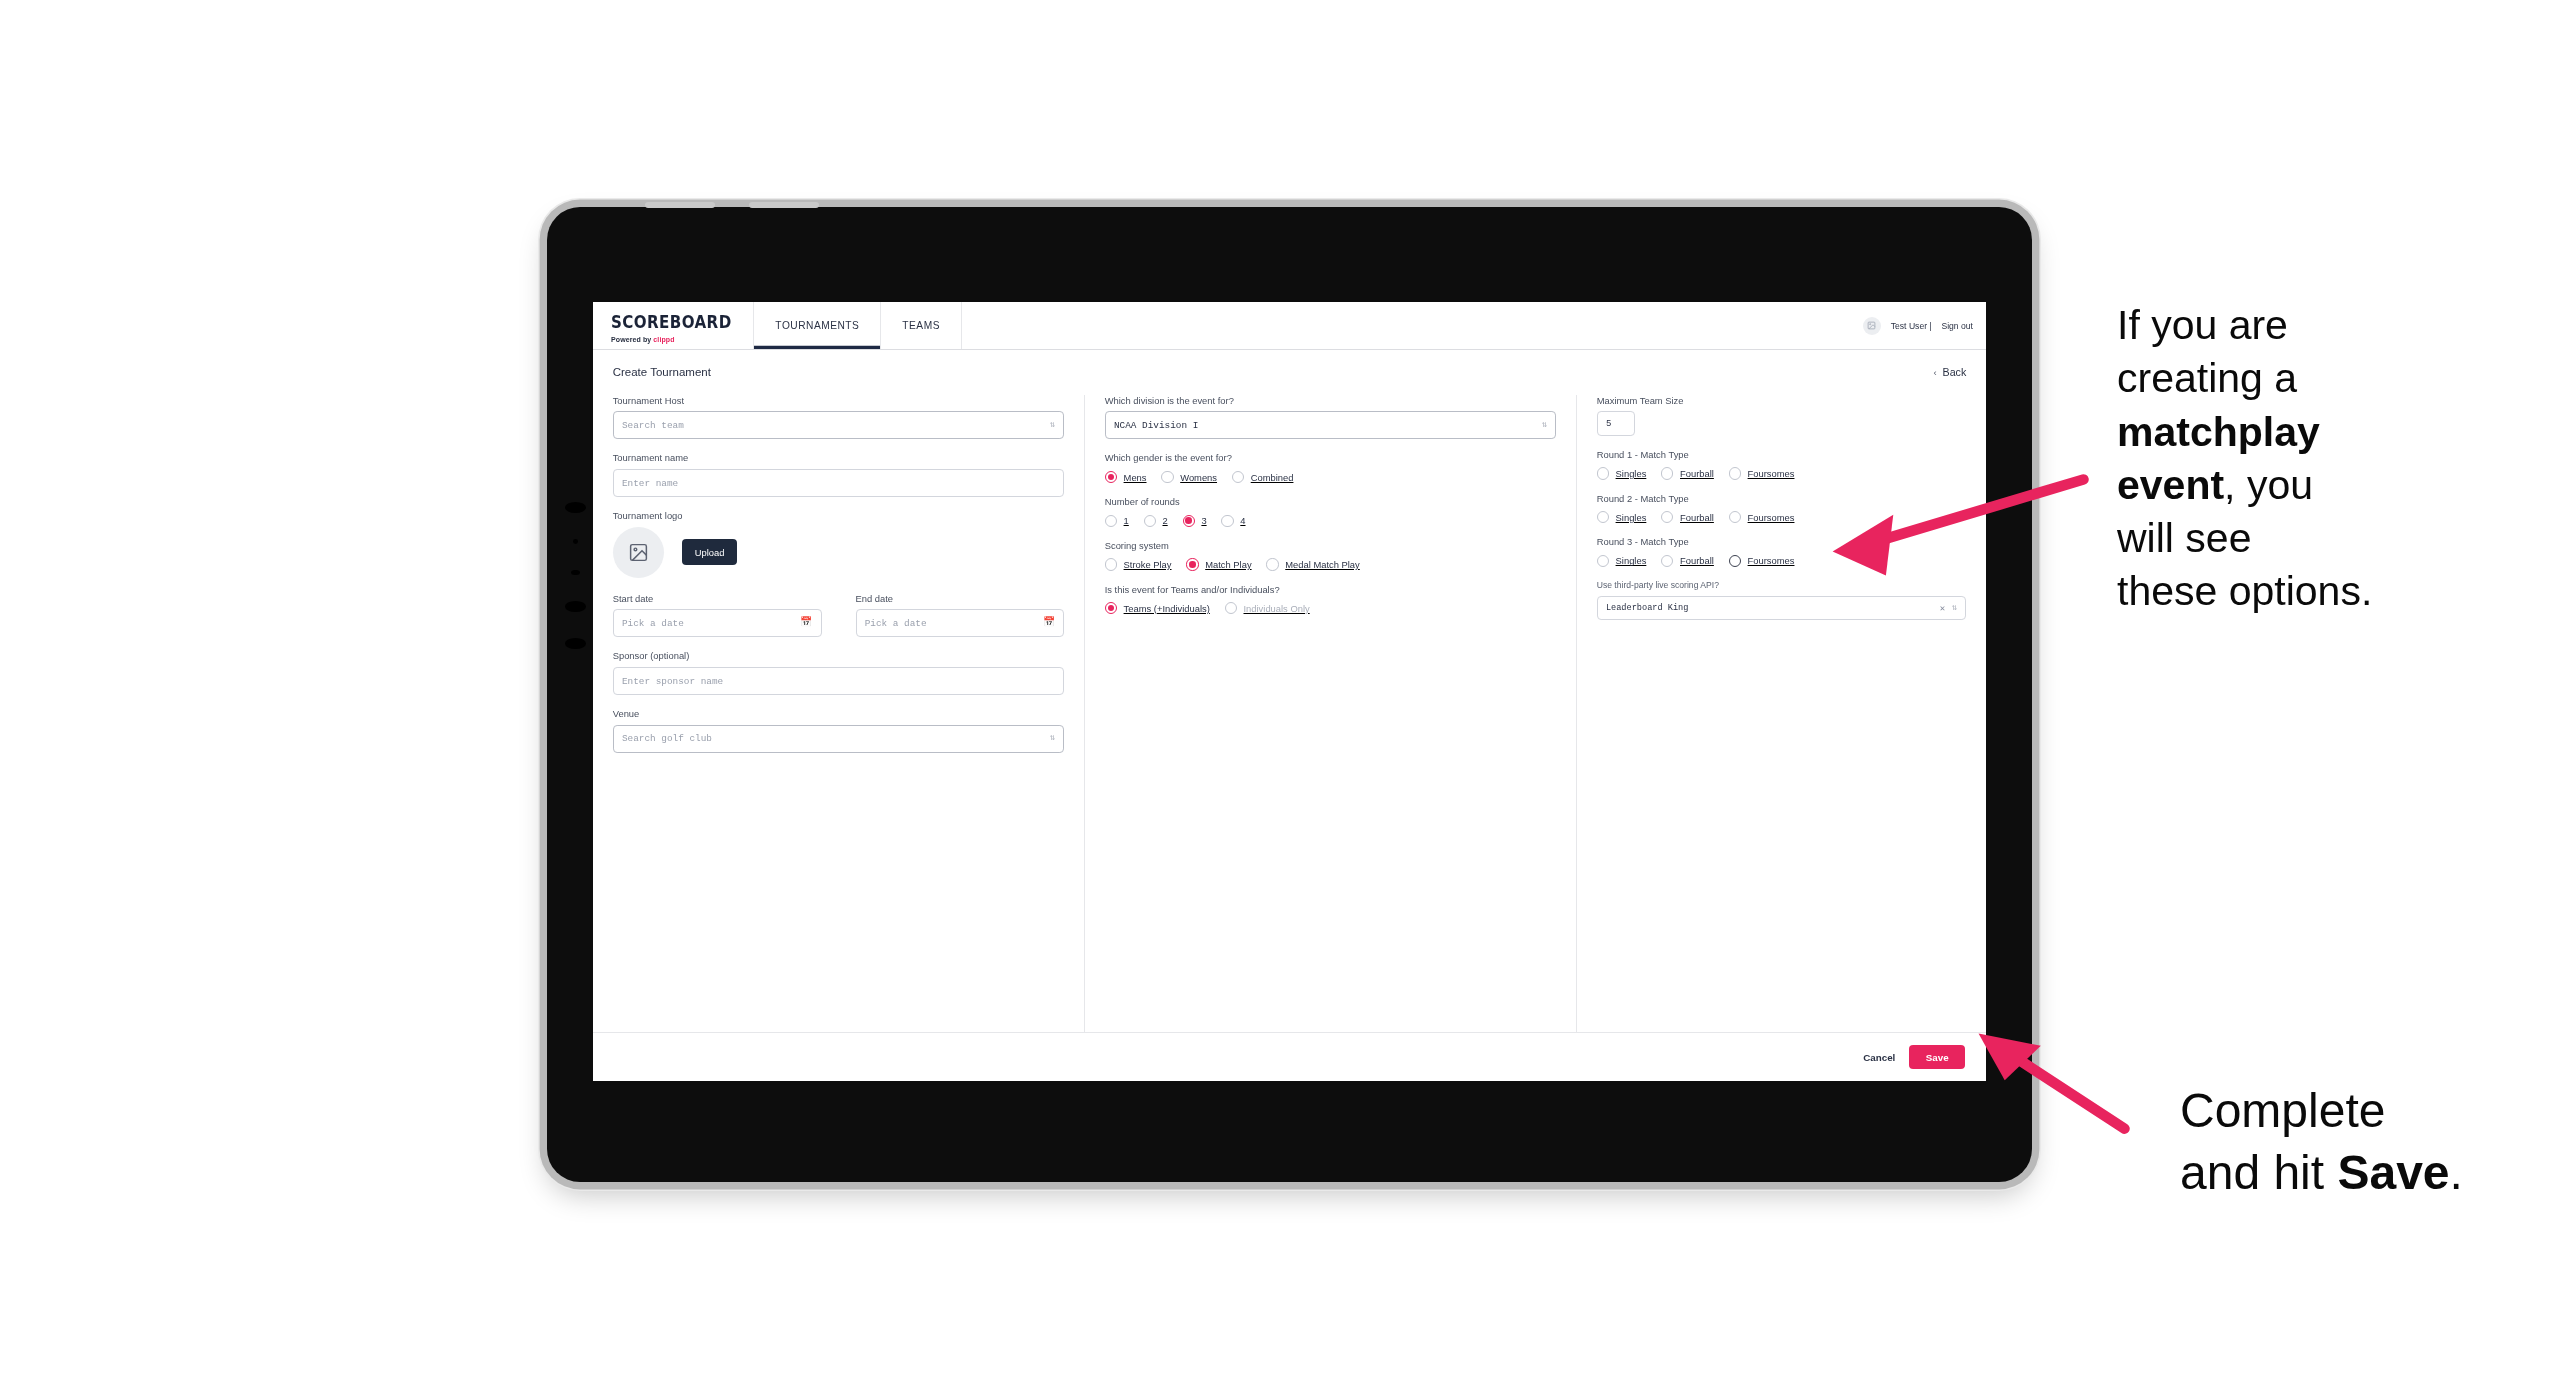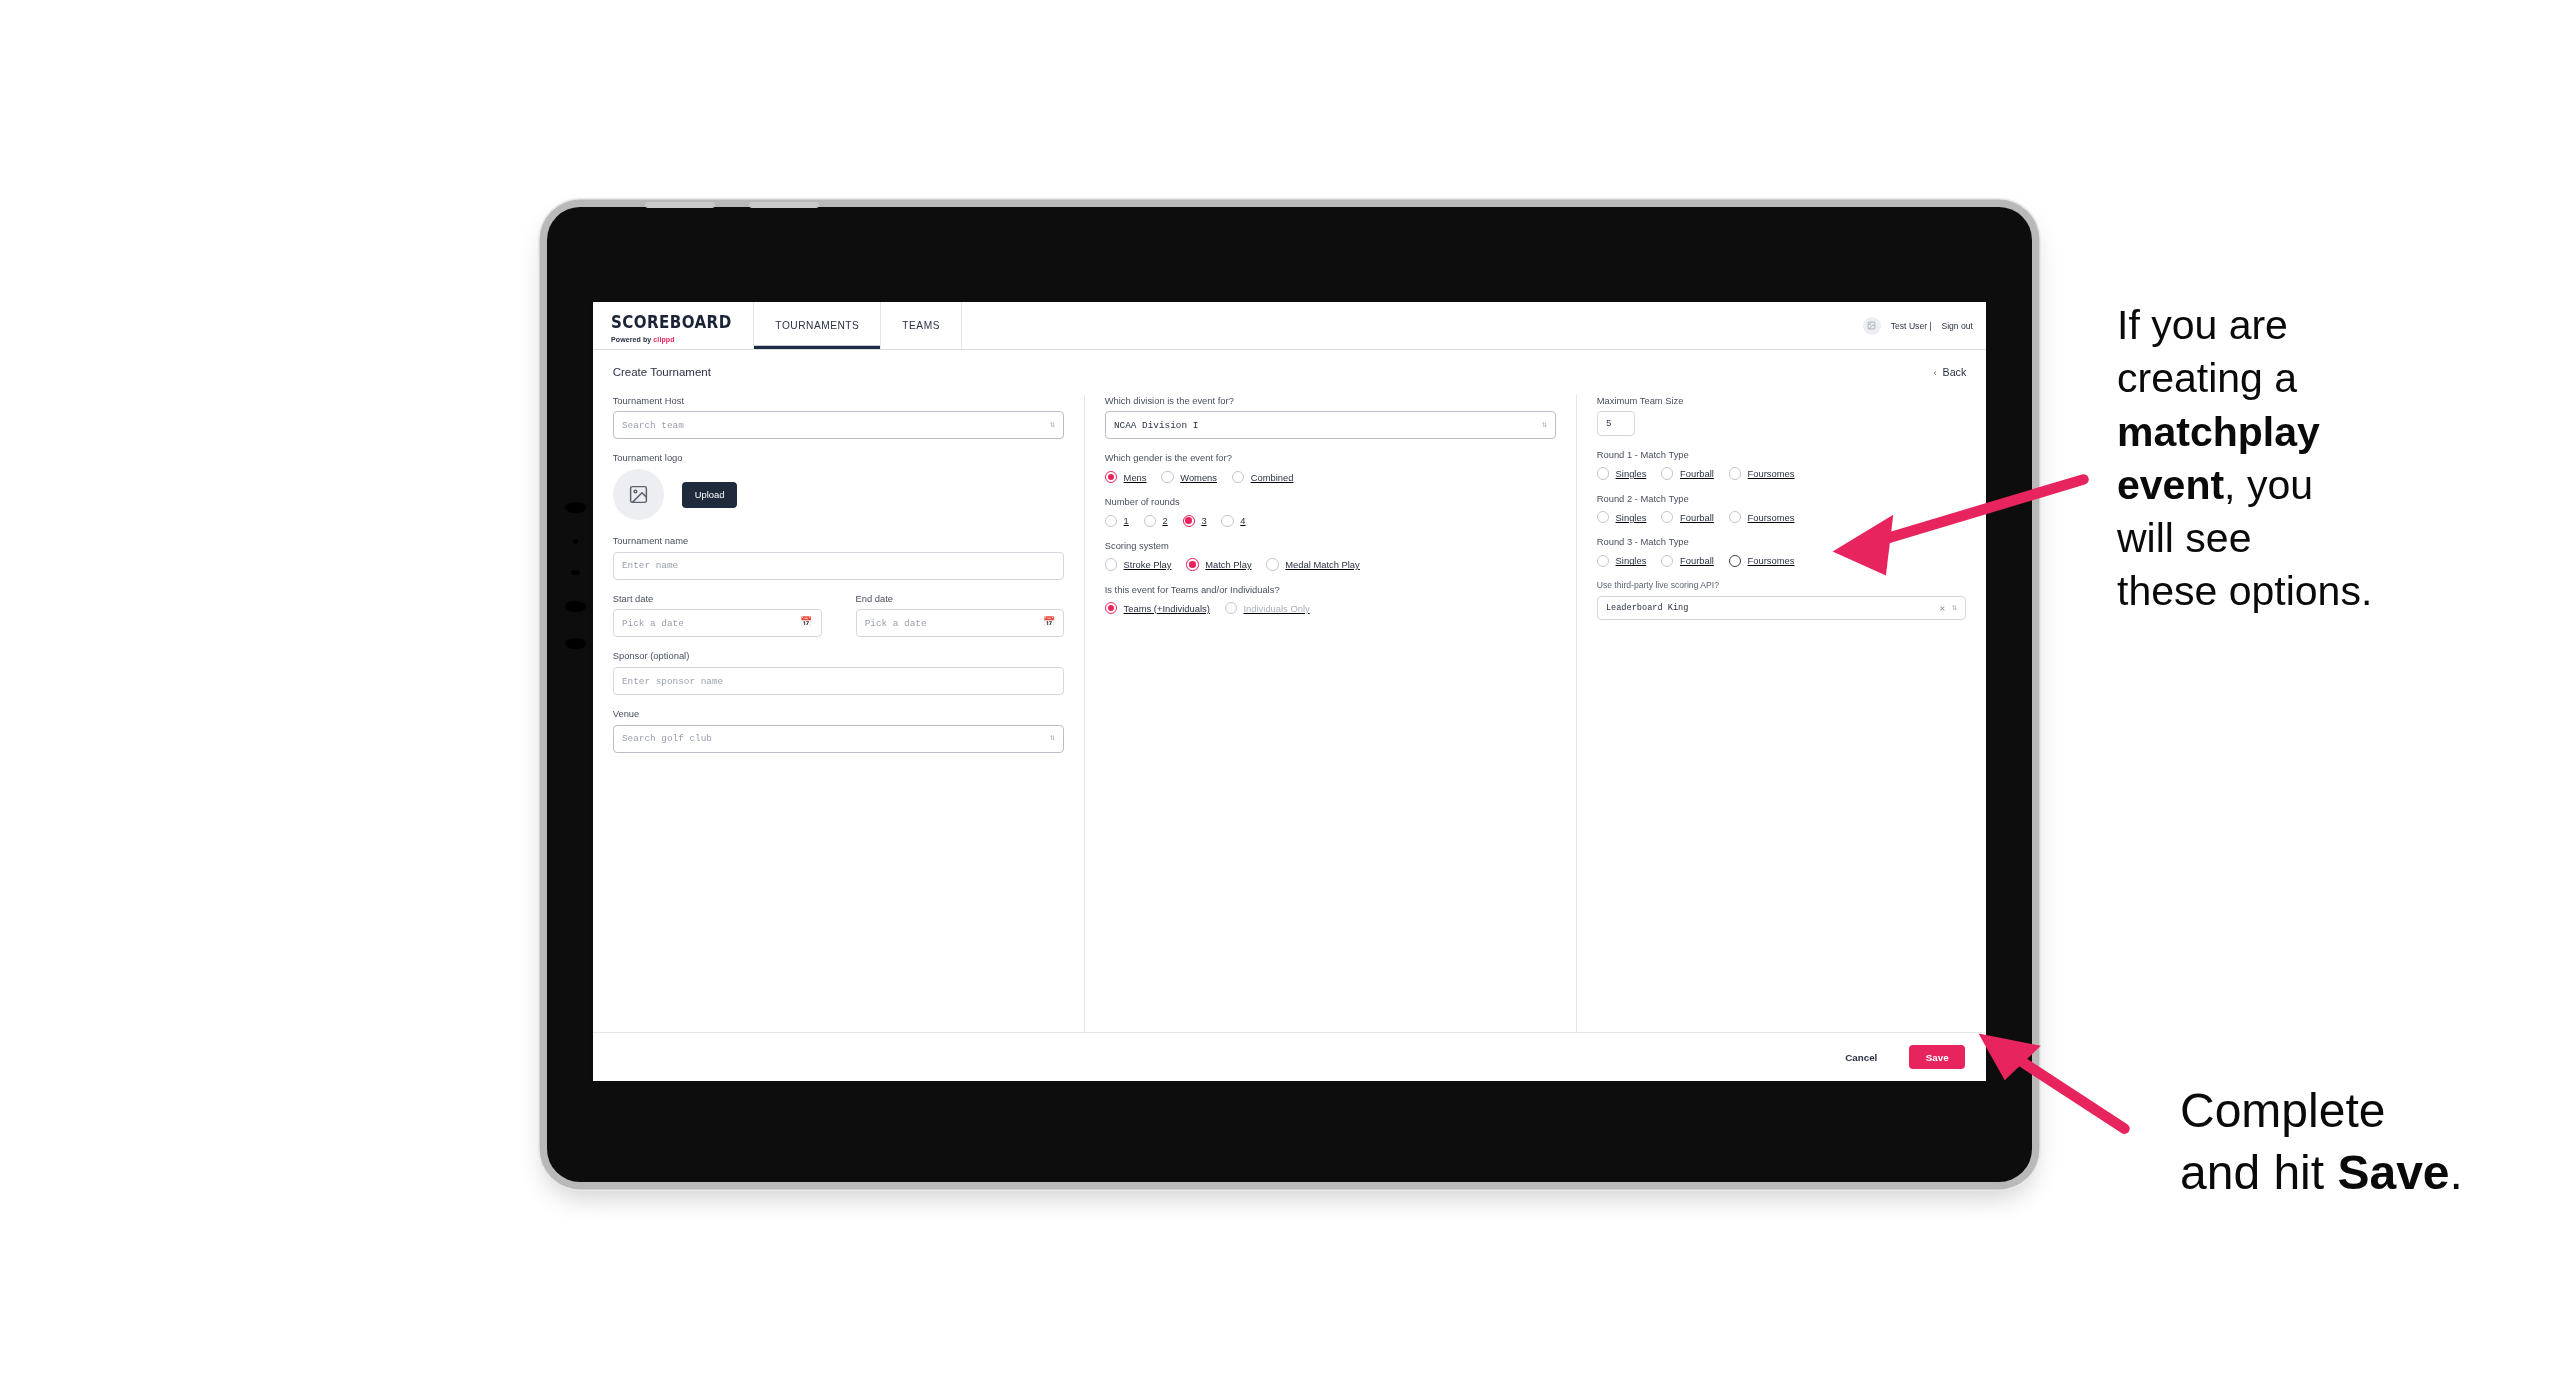--- a/index.html
+++ b/index.html
@@ -131,21 +131,21 @@
   .rdot.hover { border-color:#3d4251; }
   .rlabel { font-size: 9.4px; color:#2b3245; }
   .rlabel.muted { color:#a9aeb9; }
 
   .rsection { margin-bottom: 3.3px; }
   .rsection .flabel { margin-bottom: 7.4px; }
 
   
   .app-foot {
     flex: 0 0 49px; border-top:0.8px solid #e6e7ea; background:#fff;
-    display:flex; align-items:center; justify-content:flex-end; gap: 32px; padding-right: 21px;
+    display:flex; align-items:center; justify-content:flex-end; gap: 14px; padding-right: 21px;
   }
   .btn-cancel { background:none; border:none; font-size:9.8px; color:#2b3245; cursor:pointer; font-weight:600; }
   .btn-save {
     background:#e8245e; color:#fff; border:none; border-radius:4.1px;
     font-size:9.8px; font-weight:600; padding: 6.6px 16.4px; cursor:pointer;
   }
 
   
   .anno {
     position:absolute; color:#0a0a0a;
@@ -213,41 +213,41 @@
 
     <div class="cols">
 
       <div class="col col-1">
 
         <div class="field">
           <span class="flabel">Tournament Host</span>
           <div class="input">
             <span>Search team</span>
             <span class="spin">⇅</span>
+          </div>
+        </div>
+
+        <div class="field">
+          <span class="flabel">Tournament name</span>
+          <div class="input light">
+            <span>Enter name</span>
           </div>
         </div>
 
         <div class="field">
           <span class="flabel">Tournament logo</span>
           <div class="logo-row">
             <div class="logo-circle">
               <svg width="21" height="21" viewBox="0 0 24 24" fill="none" stroke="#5c6271" stroke-width="1.7">
                 <rect x="3" y="3" width="18" height="18" rx="2"></rect>
                   <circle cx="8.5" cy="8.5" r="1.5"></circle>
                   <path d="M21 15l-5-5L5 21"></path>
               </svg>
             </div>
             <button class="btn-upload">Upload</button>
-          </div>
-        </div>
-
-        <div class="field">
-          <span class="flabel">Tournament name</span>
-          <div class="input light">
-            <span>Enter name</span>
           </div>
         </div>
 
         <div class="date-row">
           <div class="date-col field">
             <span class="flabel">Start date</span>
             <div class="input light">
               <span>Pick a date</span>
               <span class="cal">📅</span>
             </div>

